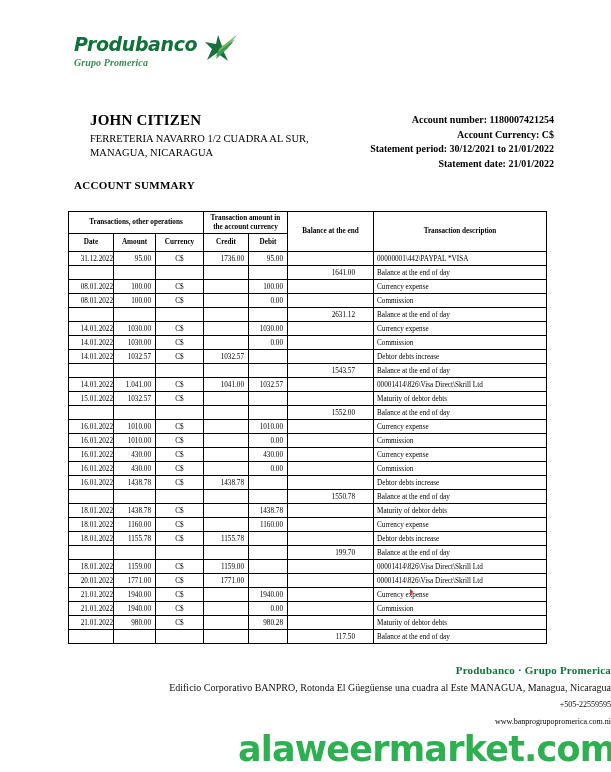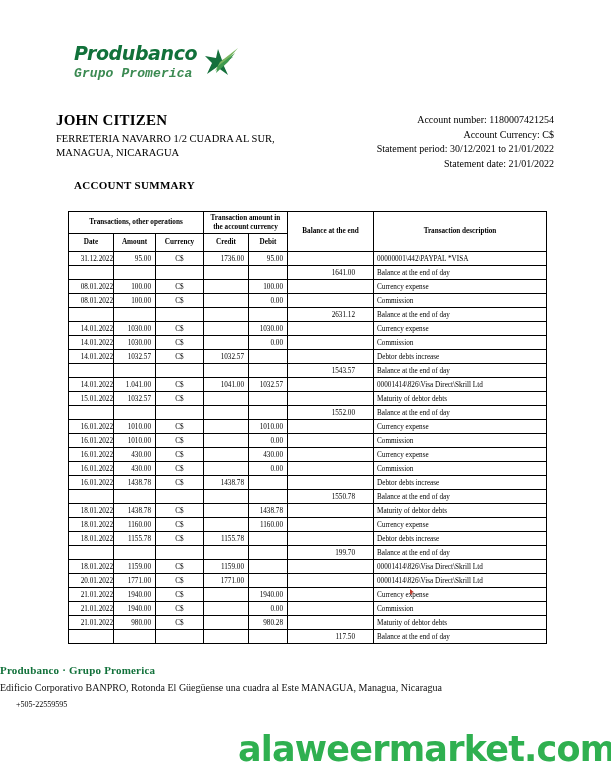--- a/index.html
+++ b/index.html
@@ -13,52 +13,52 @@
     position: relative;
     font-family: "Liberation Serif", serif;
     color: #000000;
     overflow: hidden;
   }
 
   
   .logo-block {
     position: absolute;
     left: 74px;
-    top: 44px;
+    top: 35px;
     display: flex;
-    align-items: flex-end;
+    align-items: flex-start;
   }
   .logo-text-wrap { display: flex; flex-direction: column; }
   .logo-word {
     font-family: "DejaVu Sans", sans-serif;
     font-weight: bold;
     font-style: italic;
     font-size: 19px;
     letter-spacing: -0.4px;
     color: #11713a;
     line-height: 1;
   }
   .logo-sub {
-    font-family: Liberation Mono, monospace;
+    font-family: Liberation Serif, serif;
     font-weight: bold;
     font-style: italic;
-    font-size: 13px;
+    font-size: 10px;
     color: #3b8a52;
     margin-top: 3px;
     letter-spacing: 0.1px;
   }
   .logo-mark {
     margin-left: 7px;
     margin-top: -2px;
   }
 
   
   .customer-block {
     position: absolute;
-    left: 56px;
+    left: 90px;
     top: 112px;
     width: 300px;
   }
   .cust-name {
     font-family: "Liberation Serif", serif;
     font-weight: bold;
     font-size: 15px;
     letter-spacing: 0.2px;
     margin-bottom: 3px;
   }
@@ -70,20 +70,21 @@
   .account-block {
     position: absolute;
     right: 57px;
     top: 113px;
     text-align: right;
   }
   .acct-line {
     font-size: 10px;
     line-height: 14.5px;
     white-space: nowrap;
+    font-weight: bold;
   }
 
   .section-title {
     position: absolute;
     left: 74px;
     top: 179px;
     font-weight: bold;
     font-size: 11px;
     letter-spacing: 0.3px;
   }
@@ -121,21 +122,21 @@
   td.c-debit  { text-align: right; padding-right: 4px; }
   td.c-bal    { text-align: right; padding-right: 18px; }
   td.c-desc   { text-align: left; padding-left: 3px; }
 
   
   .footer {
     position: absolute;
     left: 0;
     right: 0;
     top: 664px;
-    text-align: left;
+    text-align: right;
   }
   .footer-title {
     font-weight: bold;
     font-size: 11px;
     color: #11713a;
     letter-spacing: 0.2px;
   }
   .footer-line {
     font-size: 10px;
     margin-top: 6px;
@@ -478,15 +479,16 @@
       </tr>
     </tbody>
 </table>
 
 <div class="cursor-dot"></div>
 
 <div class="footer">
   <div class="footer-title">Produbanco · Grupo Promerica</div>
   <div class="footer-line">Edificio Corporativo BANPRO, Rotonda El Güegüense una cuadra al Este MANAGUA, Managua, Nicaragua</div>
   <div class="footer-phone">+505-22559595</div>
+  <div class="footer-web">www.banprogrupopromerica.com.ni</div>
 </div>
 
 <div class="watermark" style="color: rgb(47, 176, 80);">alaweermarket.com</div>
 
 </body></html>

